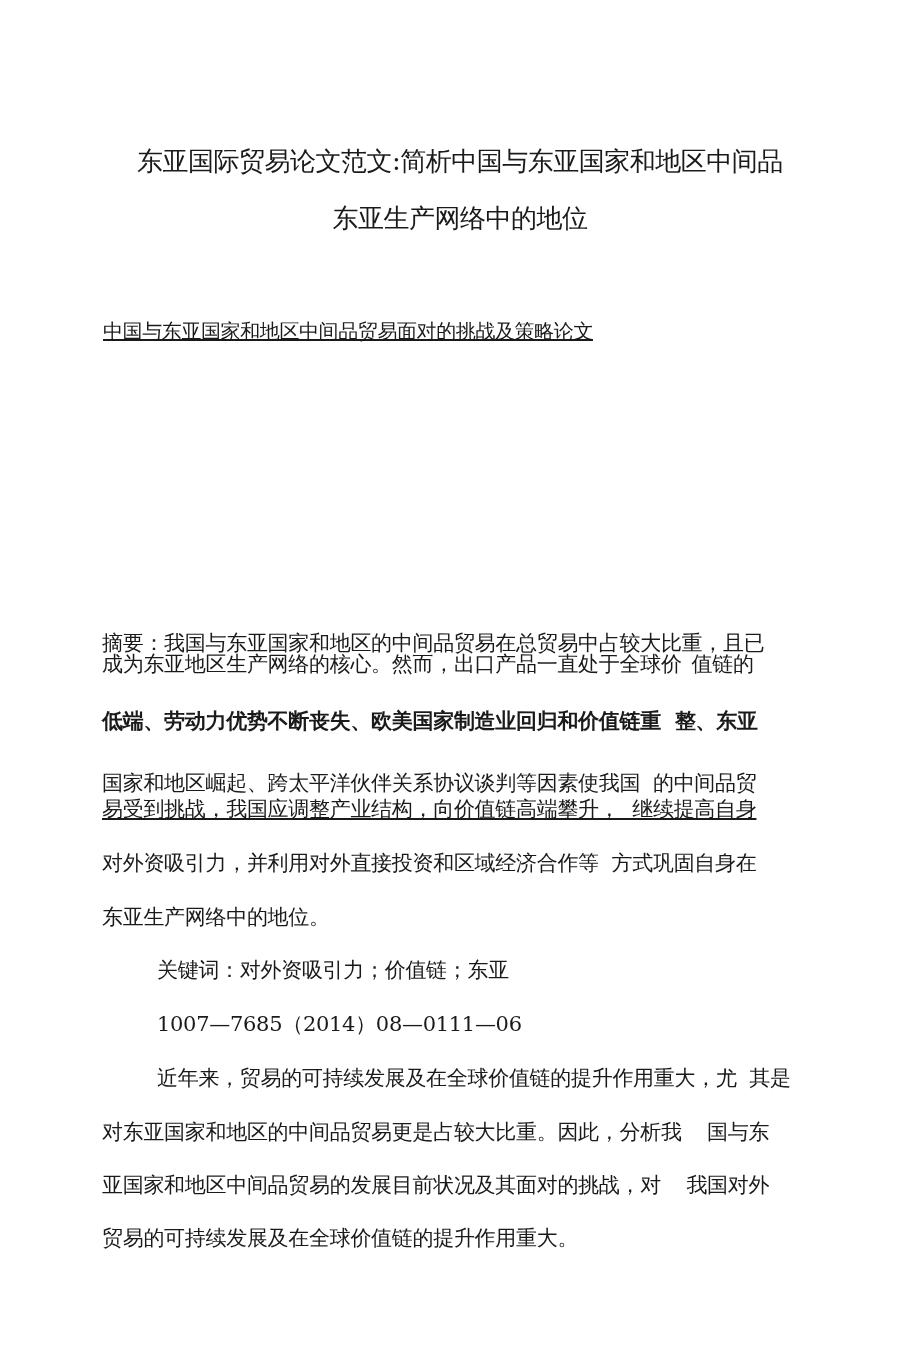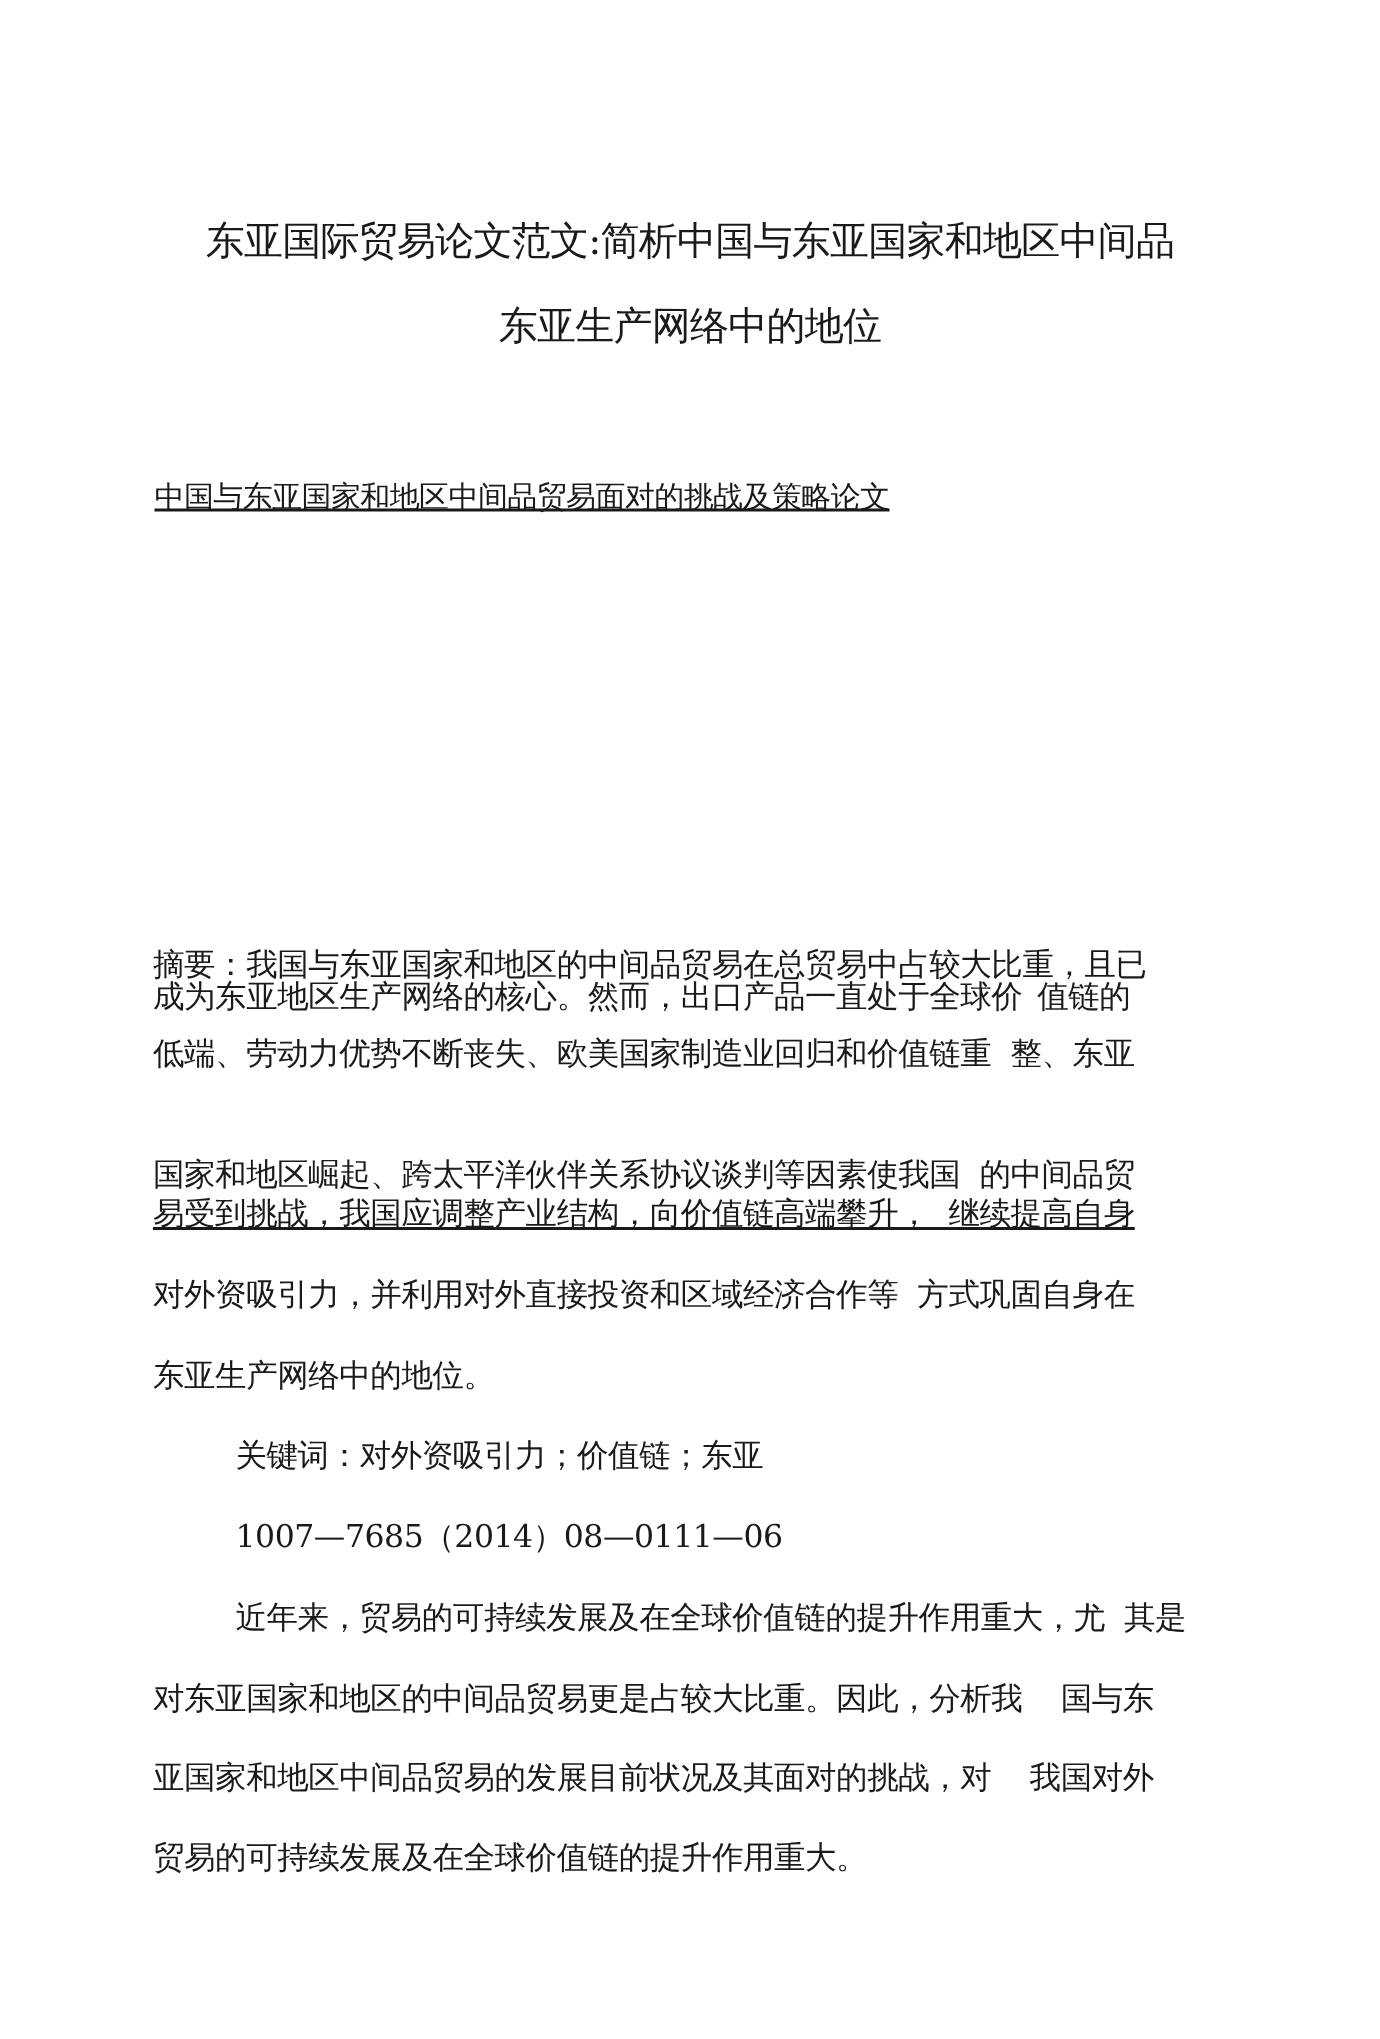--- a/index.html
+++ b/index.html
@@ -52,21 +52,21 @@
 
 <div>
   <div class="title l1">东亚国际贸易论文范文:简析中国与东亚国家和地区中间品</div>
   <div class="title l2">东亚生产网络中的地位</div>
 
   <div class="subtitle">中国与东亚国家和地区中间品贸易面对的挑战及策略论文</div>
 
   <div>
     <div class="line" style="top:584px;margin-top:47px;">摘要：我国与东亚国家和地区的中间品贸易在总贸易中占较大比重，且已</div>
     <div class="line" style="top:652px;font-family:Liberation Serif, serif;">成为东亚地区生产网络的核心。然而，出口产品一直处于全球价  值链的</div>
-    <div class="line" style="top:690px;">低端、劳动力优势不断丧失、欧美国家制造业回归和价值链重  整、东亚</div>
+    <div class="line" style="top:709px;font-weight:bold;">低端、劳动力优势不断丧失、欧美国家制造业回归和价值链重  整、东亚</div>
     <div class="line" style="top:771px;">国家和地区崛起、跨太平洋伙伴关系协议谈判等因素使我国  的中间品贸</div>
     <div class="line" style="top:797px;text-decoration:underline;">易受到挑战，我国应调整产业结构，向价值链高端攀升，  继续提高自身</div>
     <div class="line" style="top:851px;">对外资吸引力，并利用对外直接投资和区域经济合作等  方式巩固自身在</div>
     <div class="line" style="top:905px;">东亚生产网络中的地位。</div>
   </div>
 
   <div class="line indent" style="top:958px;">关键词：对外资吸引力；价值链；东亚</div>
   <div class="line indent" style="top:1012px;">1007—7685（2014）08—0111—06</div>
 
   <div>

